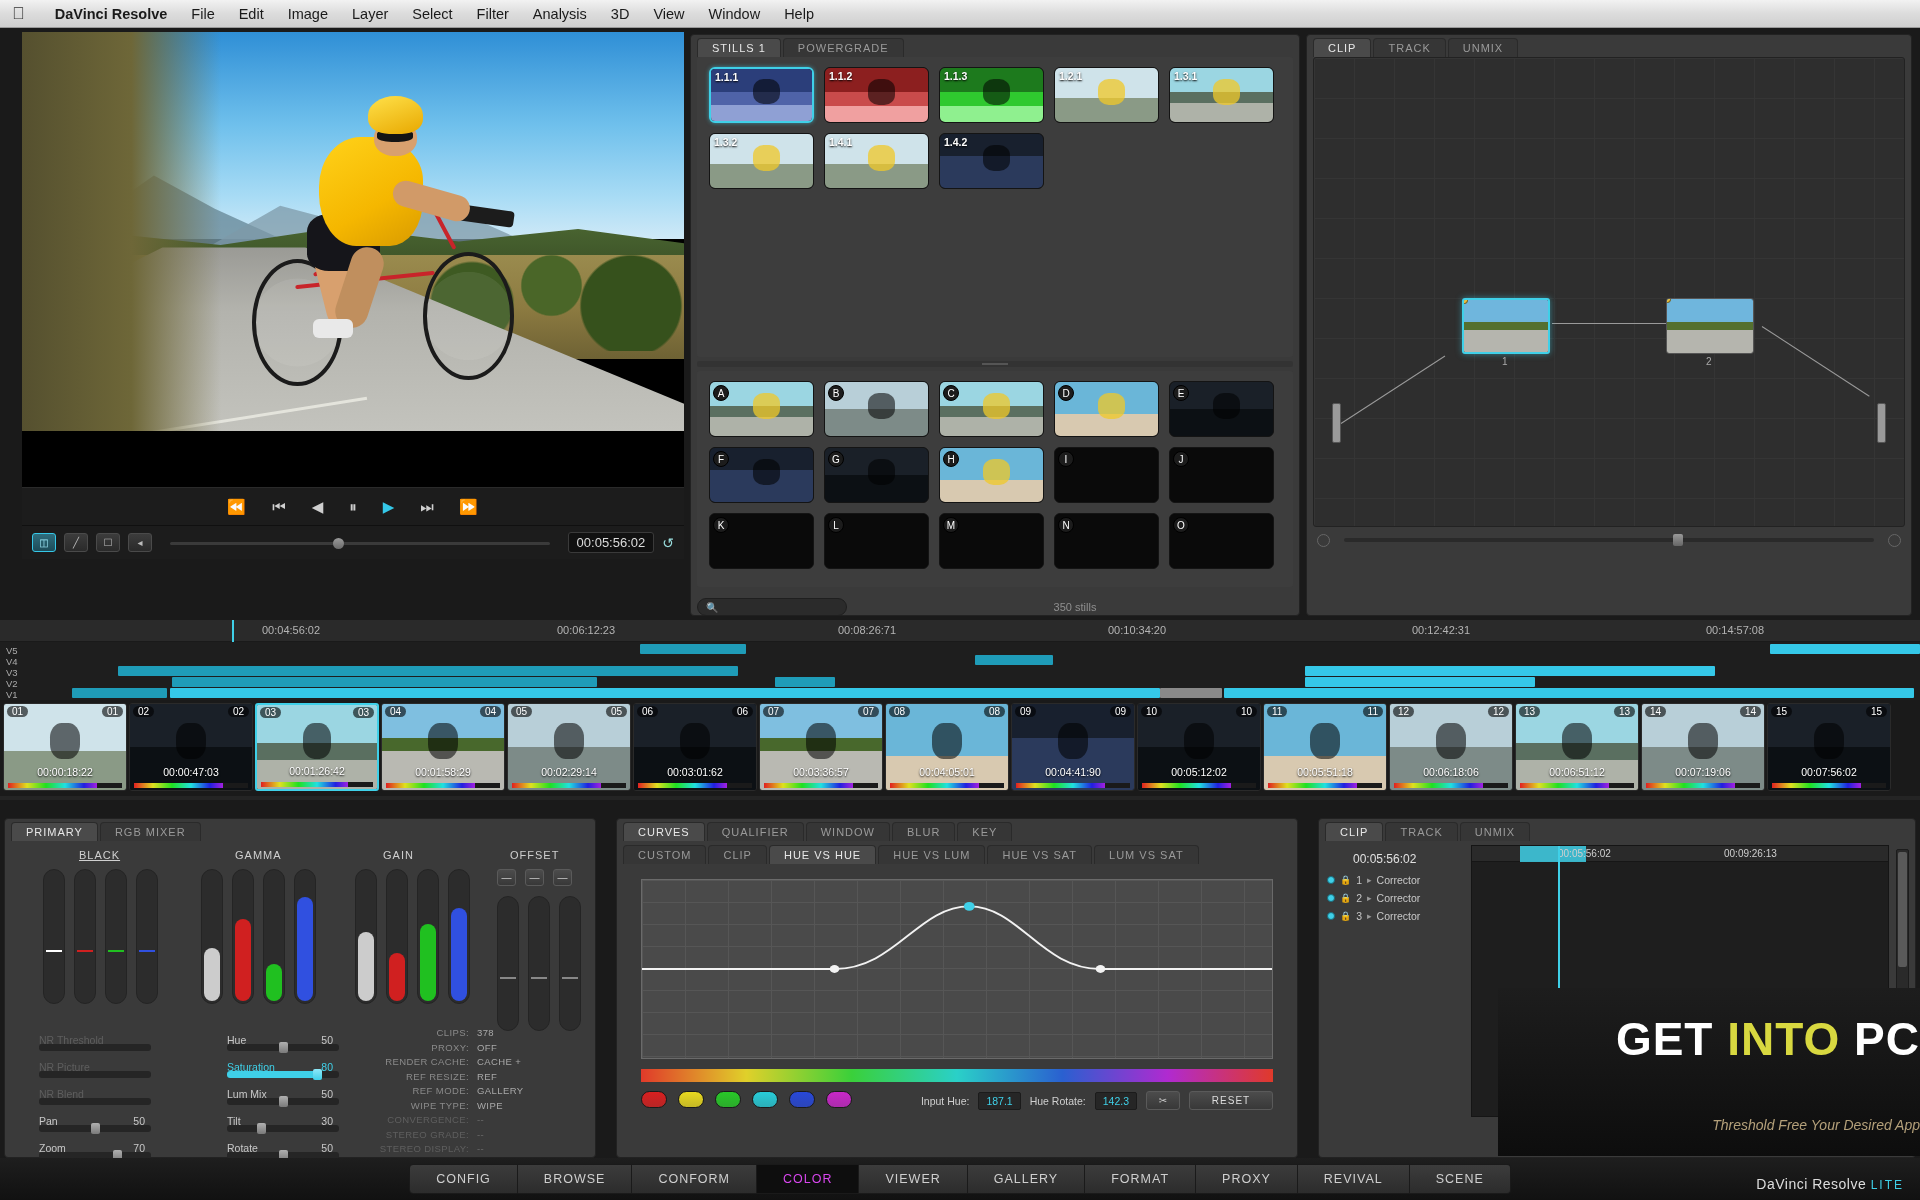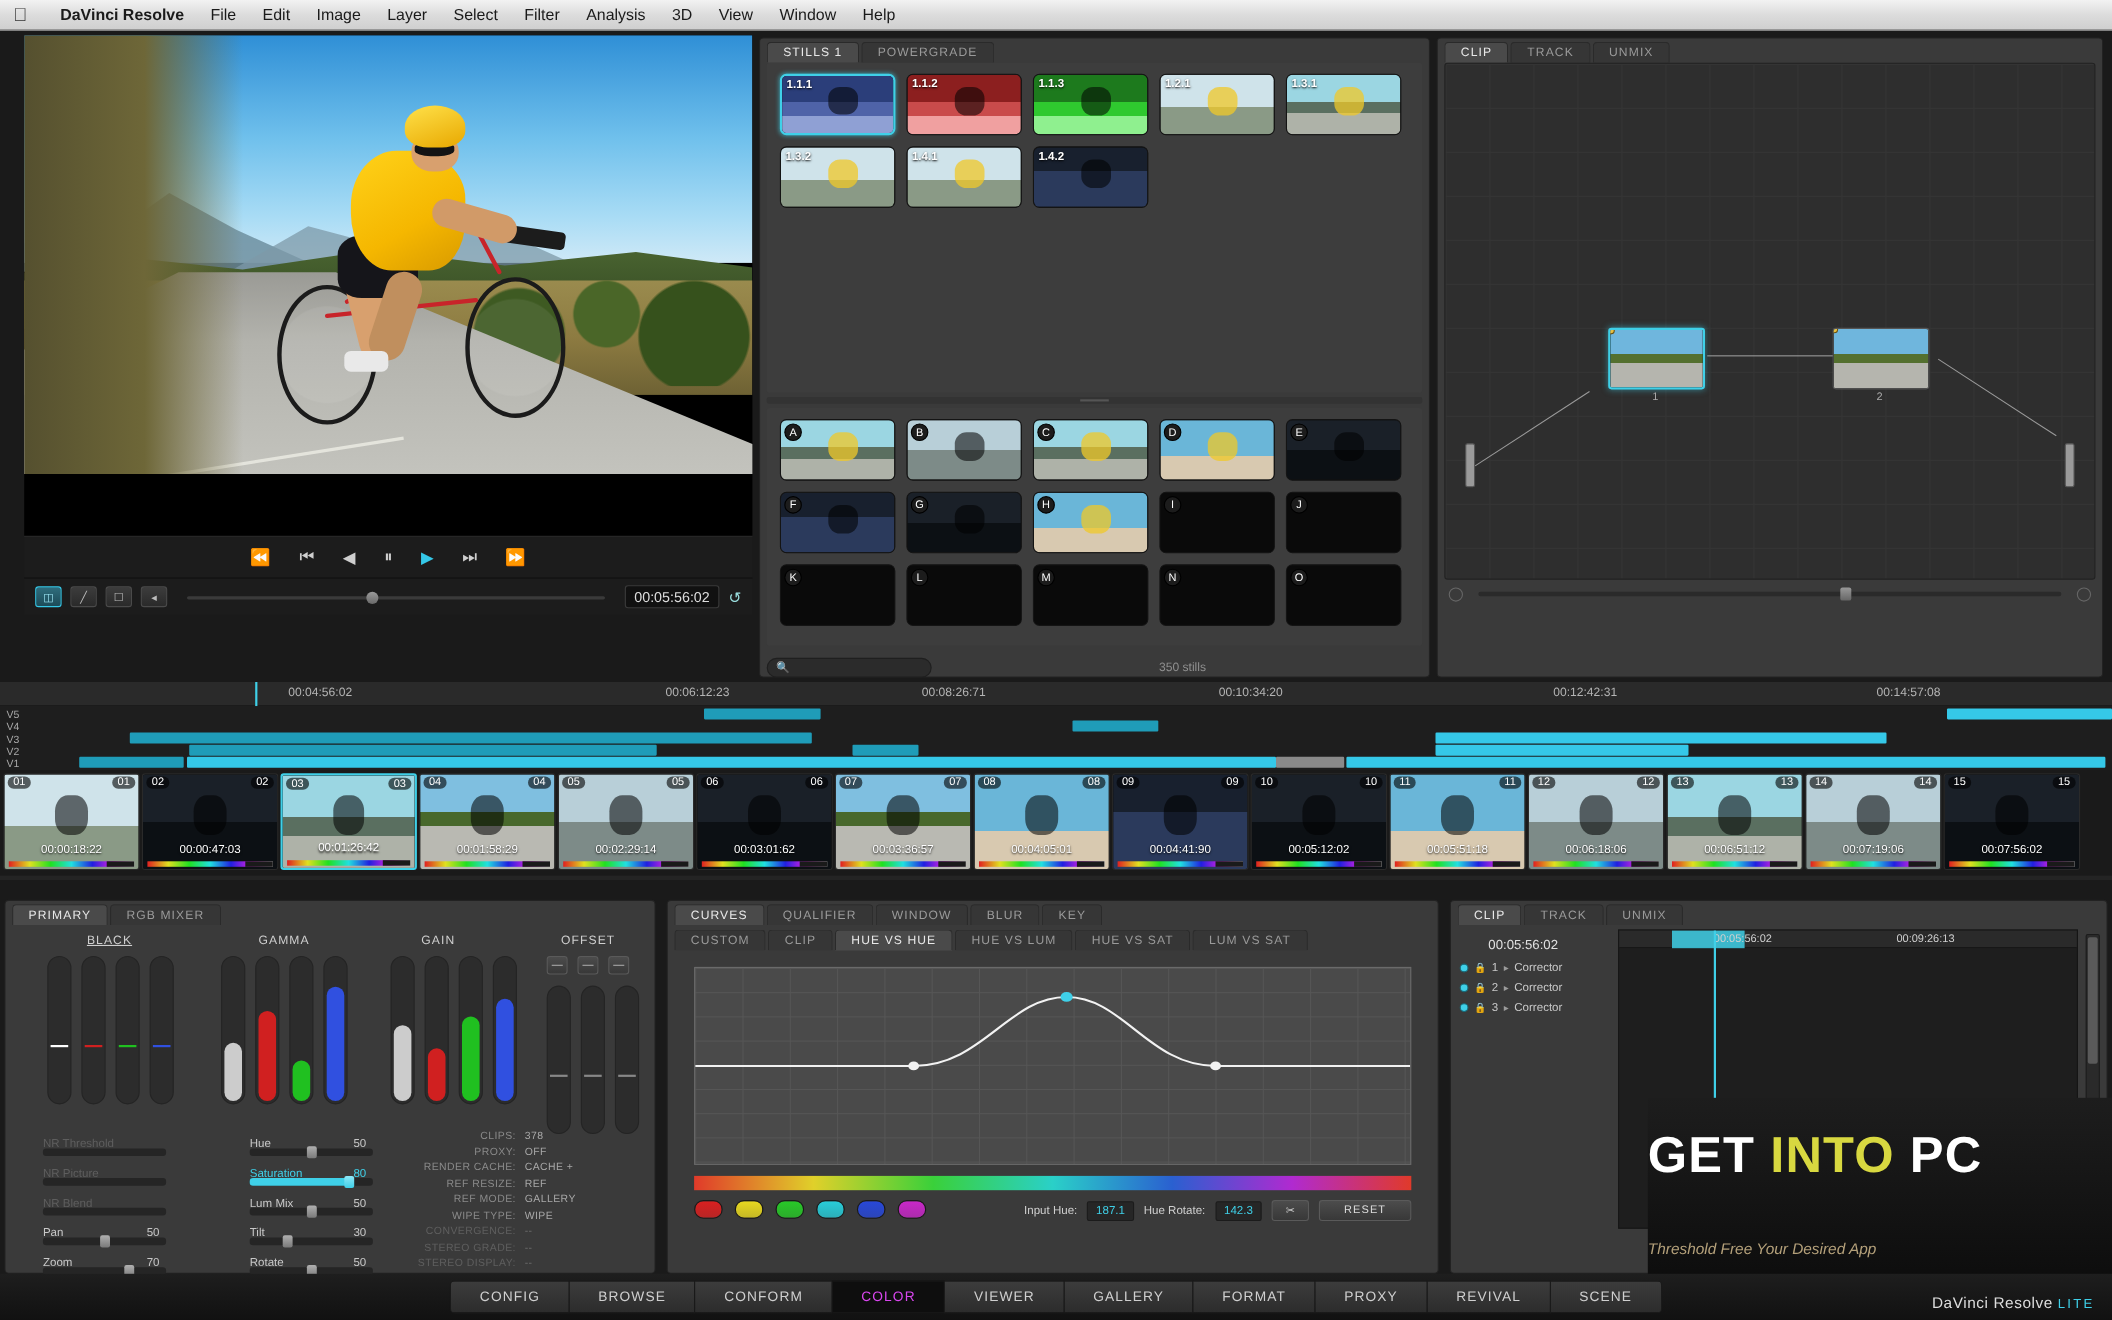--- a/index.html
+++ b/index.html
@@ -206,21 +206,21 @@
   .tlc-n.l { left:3px; } .tlc-n.r { right:3px; }
   .tlc-tc { position:absolute; bottom:12px; left:0; right:0; text-align:center;
     font-size:10.5px; color:#fff; text-shadow:0 1px 2px #000; }
   .tlc-rainbow { position:absolute; bottom:2px; left:4px; right:4px; height:5px;
     background:linear-gradient(90deg,#e02020,#e0e020,#20e020,#20e0e0,#2020e0,#e020e0,#ffffff); }
   .tlc-rainbow::after{ content:""; position:absolute; right:0; top:0; height:100%;
     width:22%; background:#1a1a1a; }
 
   
   .bottom { position:absolute; top:818px; left:0; width:1920px; height:340px; display:flex;
-    padding:0 4px; gap:10px; }
+    padding:0 4px; gap:20px; }
 
   .prim { width:592px; background:#3a3a3a; border:1px solid #222; border-radius:4px;
     position:relative; }
   .prim-body { position:relative; height:100%; }
   .grp-lbl { position:absolute; font-size:11px; color:#cfcfcf; letter-spacing:1px; }
   .sliders { position:absolute; display:flex; gap:9px; }
   .sl { width:22px; height:135px; background:#2c2c2c; border-radius:11px; position:relative;
     border:1px solid #242424; overflow:hidden; }
   .sl-fill { position:absolute; left:2px; right:2px; bottom:2px; border-radius:9px; }
   .sl-mark { position:absolute; left:2px; right:2px; height:2px; }
@@ -290,23 +290,23 @@
     border-left:none; }
   .nav-btn:first-child { border-left:1px solid #1a1a1a; border-radius:4px 0 0 4px; }
   .nav-btn:last-child { border-radius:0 4px 4px 0; }
   .nav-btn.on { background:#0e0e0e; color:#d946ef; }
   .brand-mark { position:absolute; right:16px; bottom:8px; font-size:14px; color:#9a9a9a;
     letter-spacing:.5px; }
   .brand-mark b { color:#ddd; font-weight:normal; }
   .brand-mark .lite { color:#3fd0e8; font-size:12px; letter-spacing:2px; }
 
   
-  .wm { position:absolute; right:0; bottom:34px; width:422px; height:168px;
+  .wm { position:absolute; right:0; bottom:44px; width:422px; height:168px;
     background:linear-gradient(180deg,#1d1d1d,#0d0d0d); display:flex;
-    flex-direction:column; align-items:flex-start; justify-content:center;gap:41px; }
+    flex-direction:column; align-items:flex-end; justify-content:center;gap:41px; }
   .wm-title { font-size:46px; font-weight:bold; letter-spacing:1px; }
   .wm-title .g { color:#fff; } .wm-title .i { color:#d8d840; } .wm-title .p { color:#fff; }
   .wm-sub { margin-top:10px; font-size:14px; color:#b4a07a; font-style:italic; }
 </style>
 </head>
 <body>
 
 <div class="app">
 
   <div class="menubar">
@@ -549,21 +549,21 @@
           </span>
           <span class="circ"></span>
         </div>
       </div>
     </div>
   </div>
 
   <div class="timeline">
     <div class="tl-ruler">
       <span class="tl-tick" style="left:262px;">00:04:56:02</span>
-      <span class="tl-tick" style="left:605px;">00:06:12:23</span>
+      <span class="tl-tick" style="left:557px;">00:06:12:23</span>
       <span class="tl-tick" style="left:838px;">00:08:26:71</span>
       <span class="tl-tick" style="left:1108px;">00:10:34:20</span>
       <span class="tl-tick" style="left:1412px;">00:12:42:31</span>
       <span class="tl-tick" style="left:1706px;">00:14:57:08</span>
       <span class="tl-playhead" style="left:232px;"></span>
     </div>
     <div class="tl-tracks">
       <span class="tl-lbl" style="top:3px;">V5</span>
       <span class="tl-lbl" style="top:14px;">V4</span>
       <span class="tl-lbl" style="top:25px;">V3</span>

